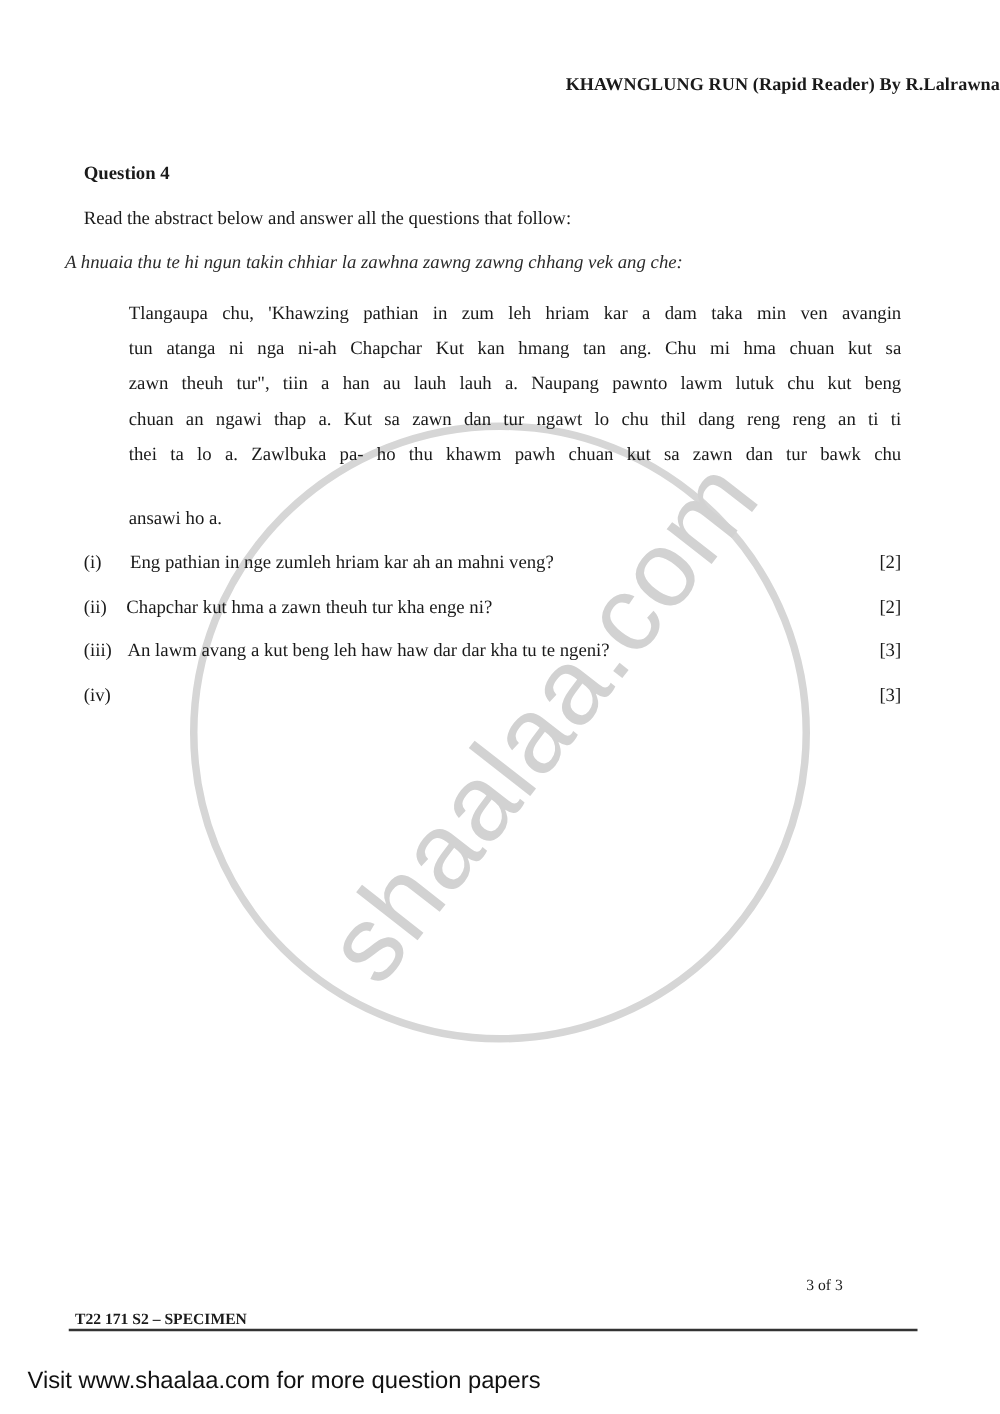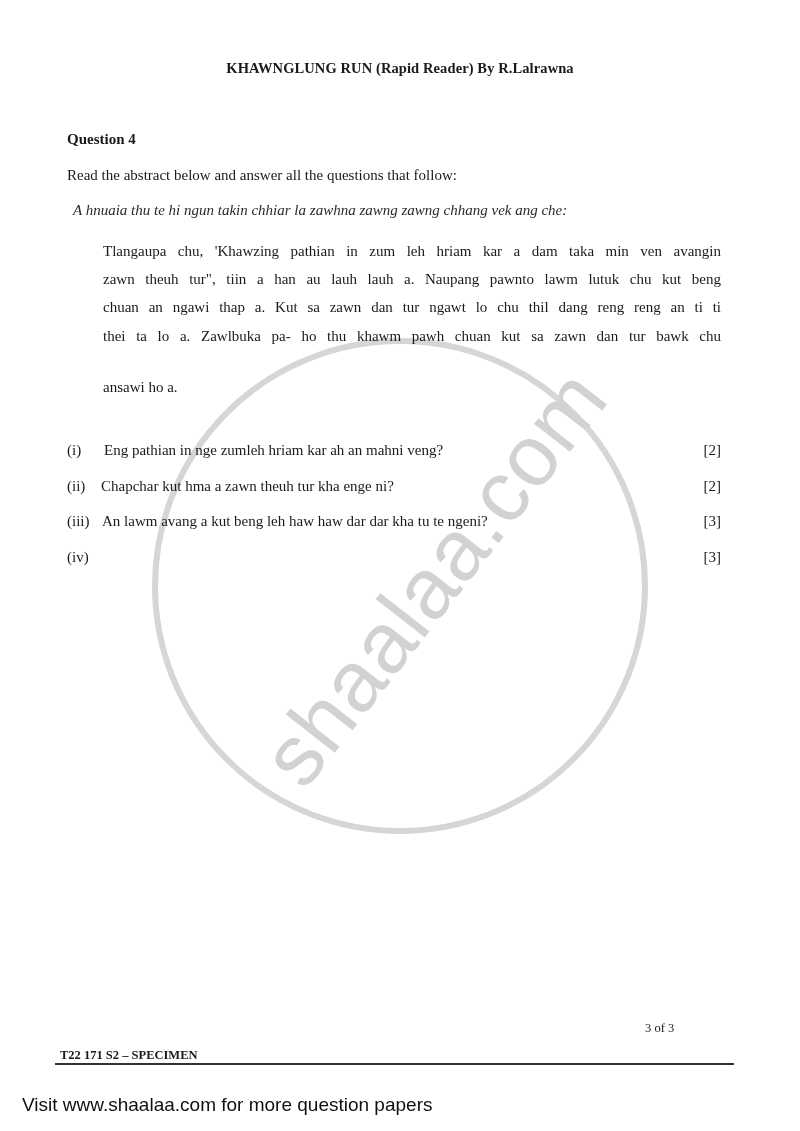--- a/index.html
+++ b/index.html
@@ -2,26 +2,26 @@
 <html><head>
 <meta charset="utf-8">
 <style>
   html, body { margin:0; padding:0; }
   body {
     width:800px; height:1131px; background:#ffffff; position:relative; overflow:hidden;
     font-family:"Liberation Serif", "DejaVu Serif", serif; color:#1a1a1a;
   }
   .abs { position:absolute; }
   .title {
-    top:60px; left:0; width:800px; text-align:center;
+    top:60px; left:0; width:800px; text-align:right;
     font-weight:bold; font-size:14.5px; letter-spacing:0.1px;
   }
   .qhead { top:131px; left:67px; font-weight:bold; font-size:15px; }
   .instr { top:167px; left:67px; font-size:15px; }
-  .instr-it { top:202px; left:73px; font-size:15px; font-style:italic; color:#2a2a2a; }
+  .instr-it { top:202px; left:52px; font-size:15px; font-style:italic; color:#2a2a2a; }
   .passage {
     top:237px; left:103px; width:618px; font-size:15px; line-height:28.2px;
     text-align:justify;
   }
   .passage .ln { display:block; text-align:justify; text-align-last:justify; white-space:nowrap; }
   .passage .ln.last { text-align-last:left;margin-top:23px; }
   .q-row { left:67px; width:654px; height:20px; font-size:15px; }
   .q-num { position:absolute; left:0; top:0; }
   .q-text { position:absolute; top:0; }
   .q-marks { position:absolute; right:0; top:0; }
@@ -51,20 +51,21 @@
 
 <div class="content">
   <div class="abs title">KHAWNGLUNG RUN (Rapid Reader) By R.Lalrawna</div>
 
   <div class="abs qhead">Question 4</div>
   <div class="abs instr">Read the abstract below and answer all the questions that follow:</div>
   <div class="abs instr-it">A hnuaia thu te hi ngun takin chhiar la zawhna zawng zawng chhang vek ang che:</div>
 
   <div class="abs passage">
     <span class="ln">Tlangaupa chu, 'Khawzing pathian in zum leh hriam kar a dam taka min ven avangin</span>
+    <span class="ln">tun atanga ni nga ni-ah Chapchar Kut kan hmang tan ang.  Chu mi hma chuan kut sa</span>
     <span class="ln">zawn theuh tur", tiin a han au lauh lauh a. Naupang pawnto lawm lutuk chu kut beng</span>
     <span class="ln">chuan an ngawi thap a. Kut sa zawn dan tur ngawt lo chu thil dang reng reng an ti ti</span>
     <span class="ln">thei ta lo a. Zawlbuka pa- ho thu khawm pawh chuan kut sa zawn dan tur bawk chu</span>
     <span class="ln last">ansawi ho a.</span>
   </div>
 
   <div class="abs q-row" style="top:442px;">
     <span class="q-num">(i)</span>
     <span class="q-text" style="left:37px;">Eng pathian in nge zumleh hriam kar ah an mahni veng?</span>
     <span class="q-marks">[2]</span>

